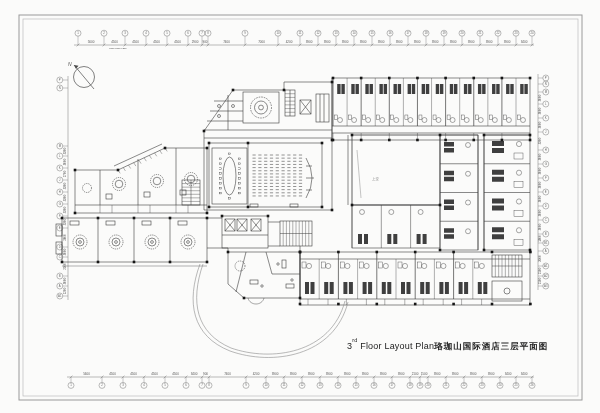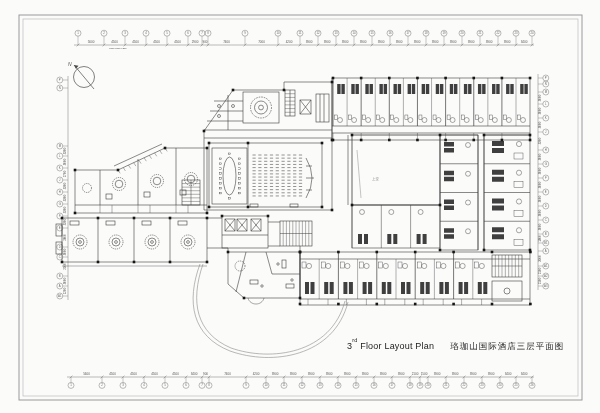--- a/index.html
+++ b/index.html
@@ -7,21 +7,21 @@
          font-family:"Liberation Sans",sans-serif;}
   svg{position:absolute;left:0;top:0;}
   svg text{font-family:"Liberation Sans",sans-serif;fill:#555;}
   .dimnum{font-size:3px;fill:#555;}
   .bublab{font-size:2.8px;fill:#666;}
   .tinylab{font-size:3.4px;fill:#777;}
   #titleline{position:absolute;left:347px;top:340px;white-space:nowrap;color:#222;
              display:flex;align-items:baseline;}
   #titleline .en{font-size:9px;letter-spacing:.2px;}
   #titleline .sup{font-size:5.5px;vertical-align:super;position:relative;top:-3px;}
-  #titleline .cn{font-size:8.5px;margin-left:16px;letter-spacing:1px;font-weight:normal;}
+  #titleline .cn{font-size:8.5px;margin-left:0;letter-spacing:1px;font-weight:bold;}
 </style>
 </head>
 <body>
 
 <div id="sheet">
   <svg width="600" height="413" viewBox="0 0 600 413">
 
     <g fill="none">
       <rect x="19" y="15" width="563" height="385" stroke="#9a9a9a" stroke-width="1"></rect>
       <rect x="23" y="19" width="555" height="377" stroke="#bcbcbc" stroke-width="0.7"></rect>

